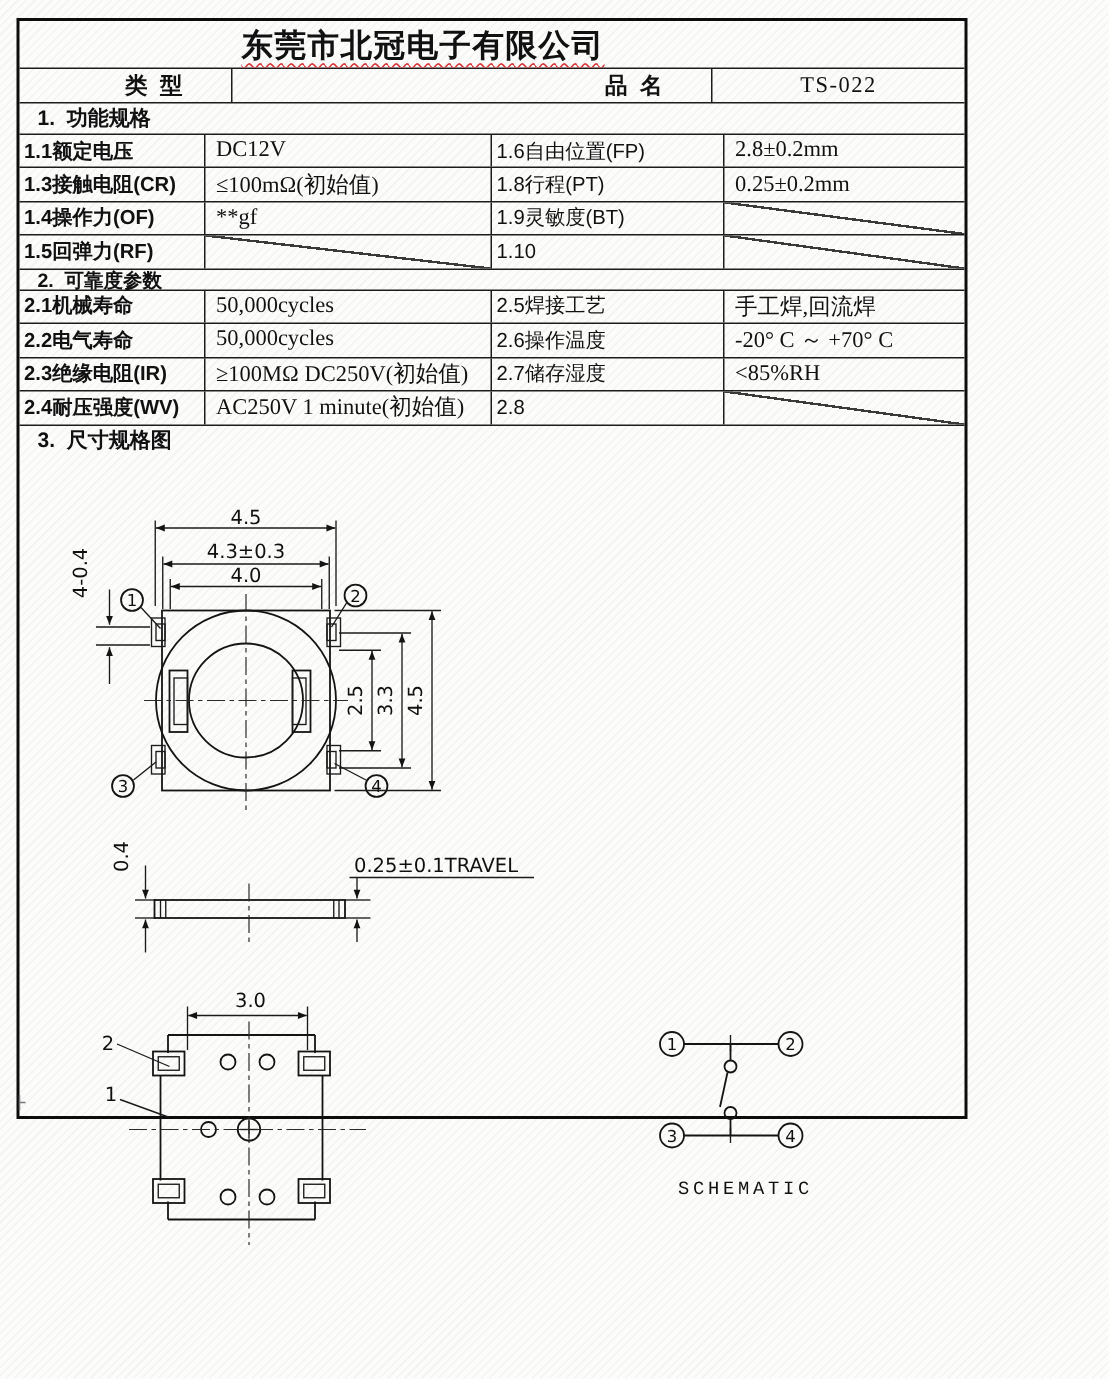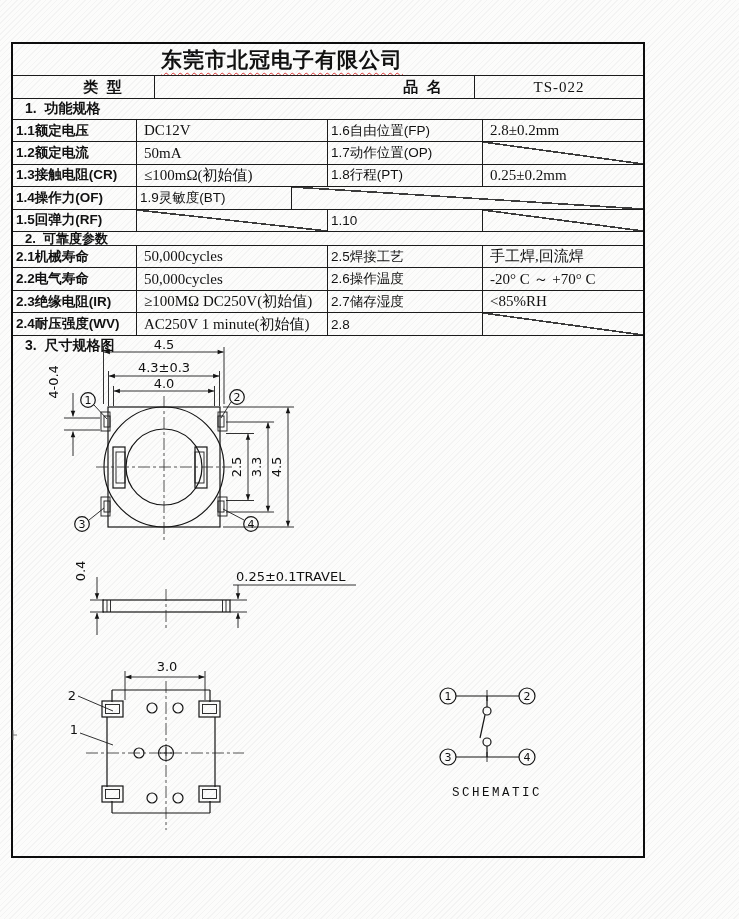--- a/index.html
+++ b/index.html
@@ -5,21 +5,21 @@
   html,body{margin:0;padding:0;}
   body{
     width:739px;height:919px;position:relative;overflow:hidden;
     background-color:#fcfcfb;
     background-image:repeating-linear-gradient(135deg,
       rgba(110,110,118,0.06) 0px, rgba(110,110,118,0.06) 1px,
       transparent 1px, transparent 4px);
     font-family:"Liberation Sans",sans-serif;color:#111;
   }
   .sheet{
-    position:absolute;left:11px;top:42px;width:634px;height:816px;
+    position:absolute;left:11px;top:12px;width:634px;height:734px;
     border:2px solid #0d0d0d;box-sizing:border-box;
   }
   .row{display:flex;border-bottom:1px solid #1c1c1c;box-sizing:border-box;align-items:stretch;}
   .cell{box-sizing:border-box;display:flex;align-items:center;overflow:hidden;}
   .bR{border-right:1px solid #1c1c1c;}
   .bL{border-left:1px solid #8b5cf6;margin-top:36px;}
   
   .hdr1{height:32px;}
   .company{flex:1;justify-content:center;font-weight:bold;font-size:21px;letter-spacing:1px;
     text-decoration:underline wavy #d93434 1px;text-underline-offset:5px;}
@@ -73,33 +73,28 @@
 
   <div class="row title t1">1.  功能规格</div>
 
   <div class="row sprow">
     <div class="cell cl1 bR">1.1额定电压</div>
     <div class="cell cl2 bR">DC12V</div>
     <div class="cell cl3 bR">1.6自由位置(FP)</div>
     <div class="cell cl4">2.8±0.2mm</div>
   </div>
   <div class="row sprow">
-    <div class="cell cl1 bR">1.2额定电流</div>
-    <div class="cell cl2 bR">50mA</div>
-    <div class="cell cl3 bR">1.7动作位置(OP)</div>
-    <div class="cell cl4 slash"></div>
-  </div>
-  <div class="row sprow">
     <div class="cell cl1 bR">1.3接触电阻(CR)</div>
     <div class="cell cl2 bR">≤100mΩ(初始值)</div>
     <div class="cell cl3 bR">1.8行程(PT)</div>
     <div class="cell cl4">0.25±0.2mm</div>
   </div>
   <div class="row sprow">
     <div class="cell cl1 bR">1.4操作力(OF)</div>
+    <div class="cell cl2 bR">**gf</div>
     <div class="cell cl3 bR">1.9灵敏度(BT)</div>
     <div class="cell cl4 slash"></div>
   </div>
   <div class="row sprow">
     <div class="cell cl1 bR">1.5回弹力(RF)</div>
     <div class="cell cl2 bR slash"></div>
     <div class="cell cl3 bR">1.10</div>
     <div class="cell cl4 slash"></div>
   </div>
 

